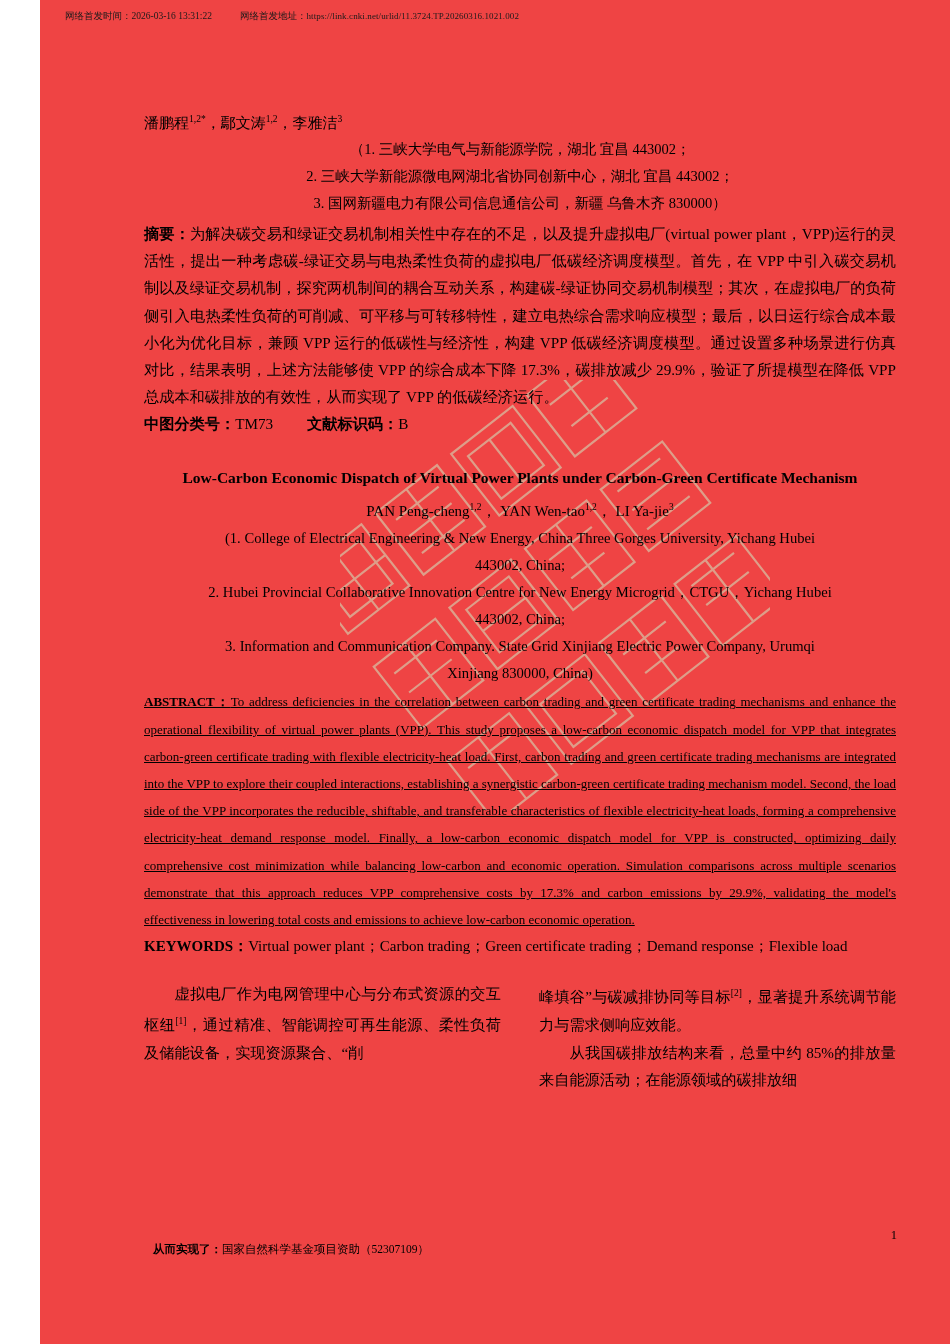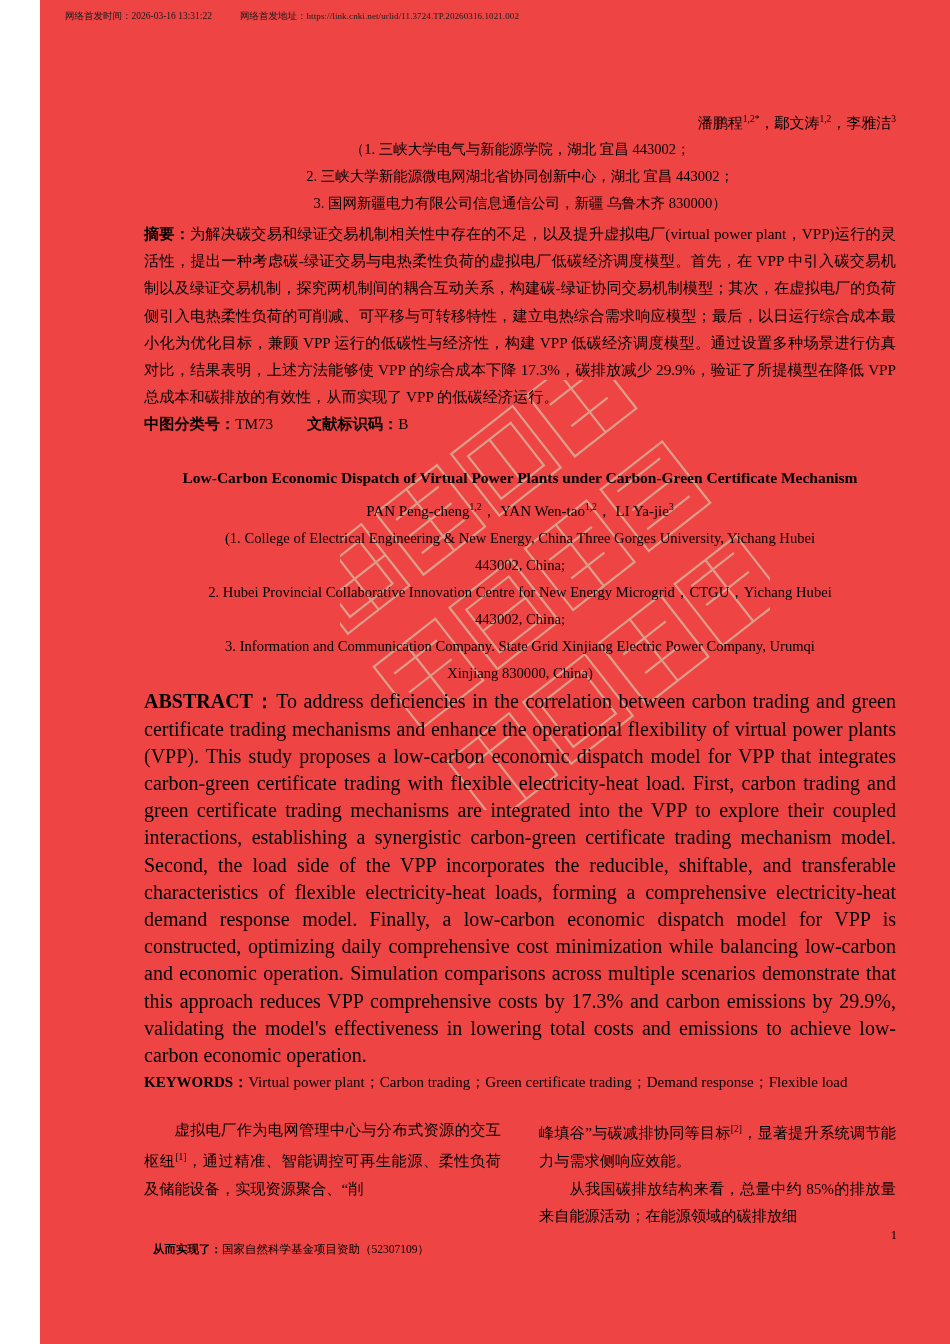--- a/index.html
+++ b/index.html
@@ -61,21 +61,21 @@
 
   .zh-title {
     font-size: 19px;
     font-weight: bold;
     text-align: center;
     line-height: 30px;
     letter-spacing: 0.4px;
   }
   .zh-authors {
     font-size: 15px;
-    text-align: right;
+    text-align: left;
     line-height: 26px;
     margin-top: 2px;
   }
   .zh-authors sup { font-size: 9.5px; vertical-align: super; }
 
   .affil-zh {
     font-size: 14.5px;
     text-align: center;
     line-height: 27px;
   }
@@ -113,24 +113,25 @@
   }
   .en-authors sup { font-size: 9.5px; vertical-align: super; }
 
   .affil-en {
     font-size: 14.6px;
     text-align: center;
     line-height: 27px;
   }
 
   .abs-en {
-    font-size: 20px;
+    font-size: 13px;
     line-height: 27.2px;
     text-align: justify;
     margin-top: 1px;
+    text-decoration: underline;
   }
   .abs-en .lead { font-weight: bold; }
 
   .kw-en {
     font-size: 15px;
     line-height: 27.2px;
     text-align: justify;
   }
   .kw-en .lead { font-weight: bold; }
 

